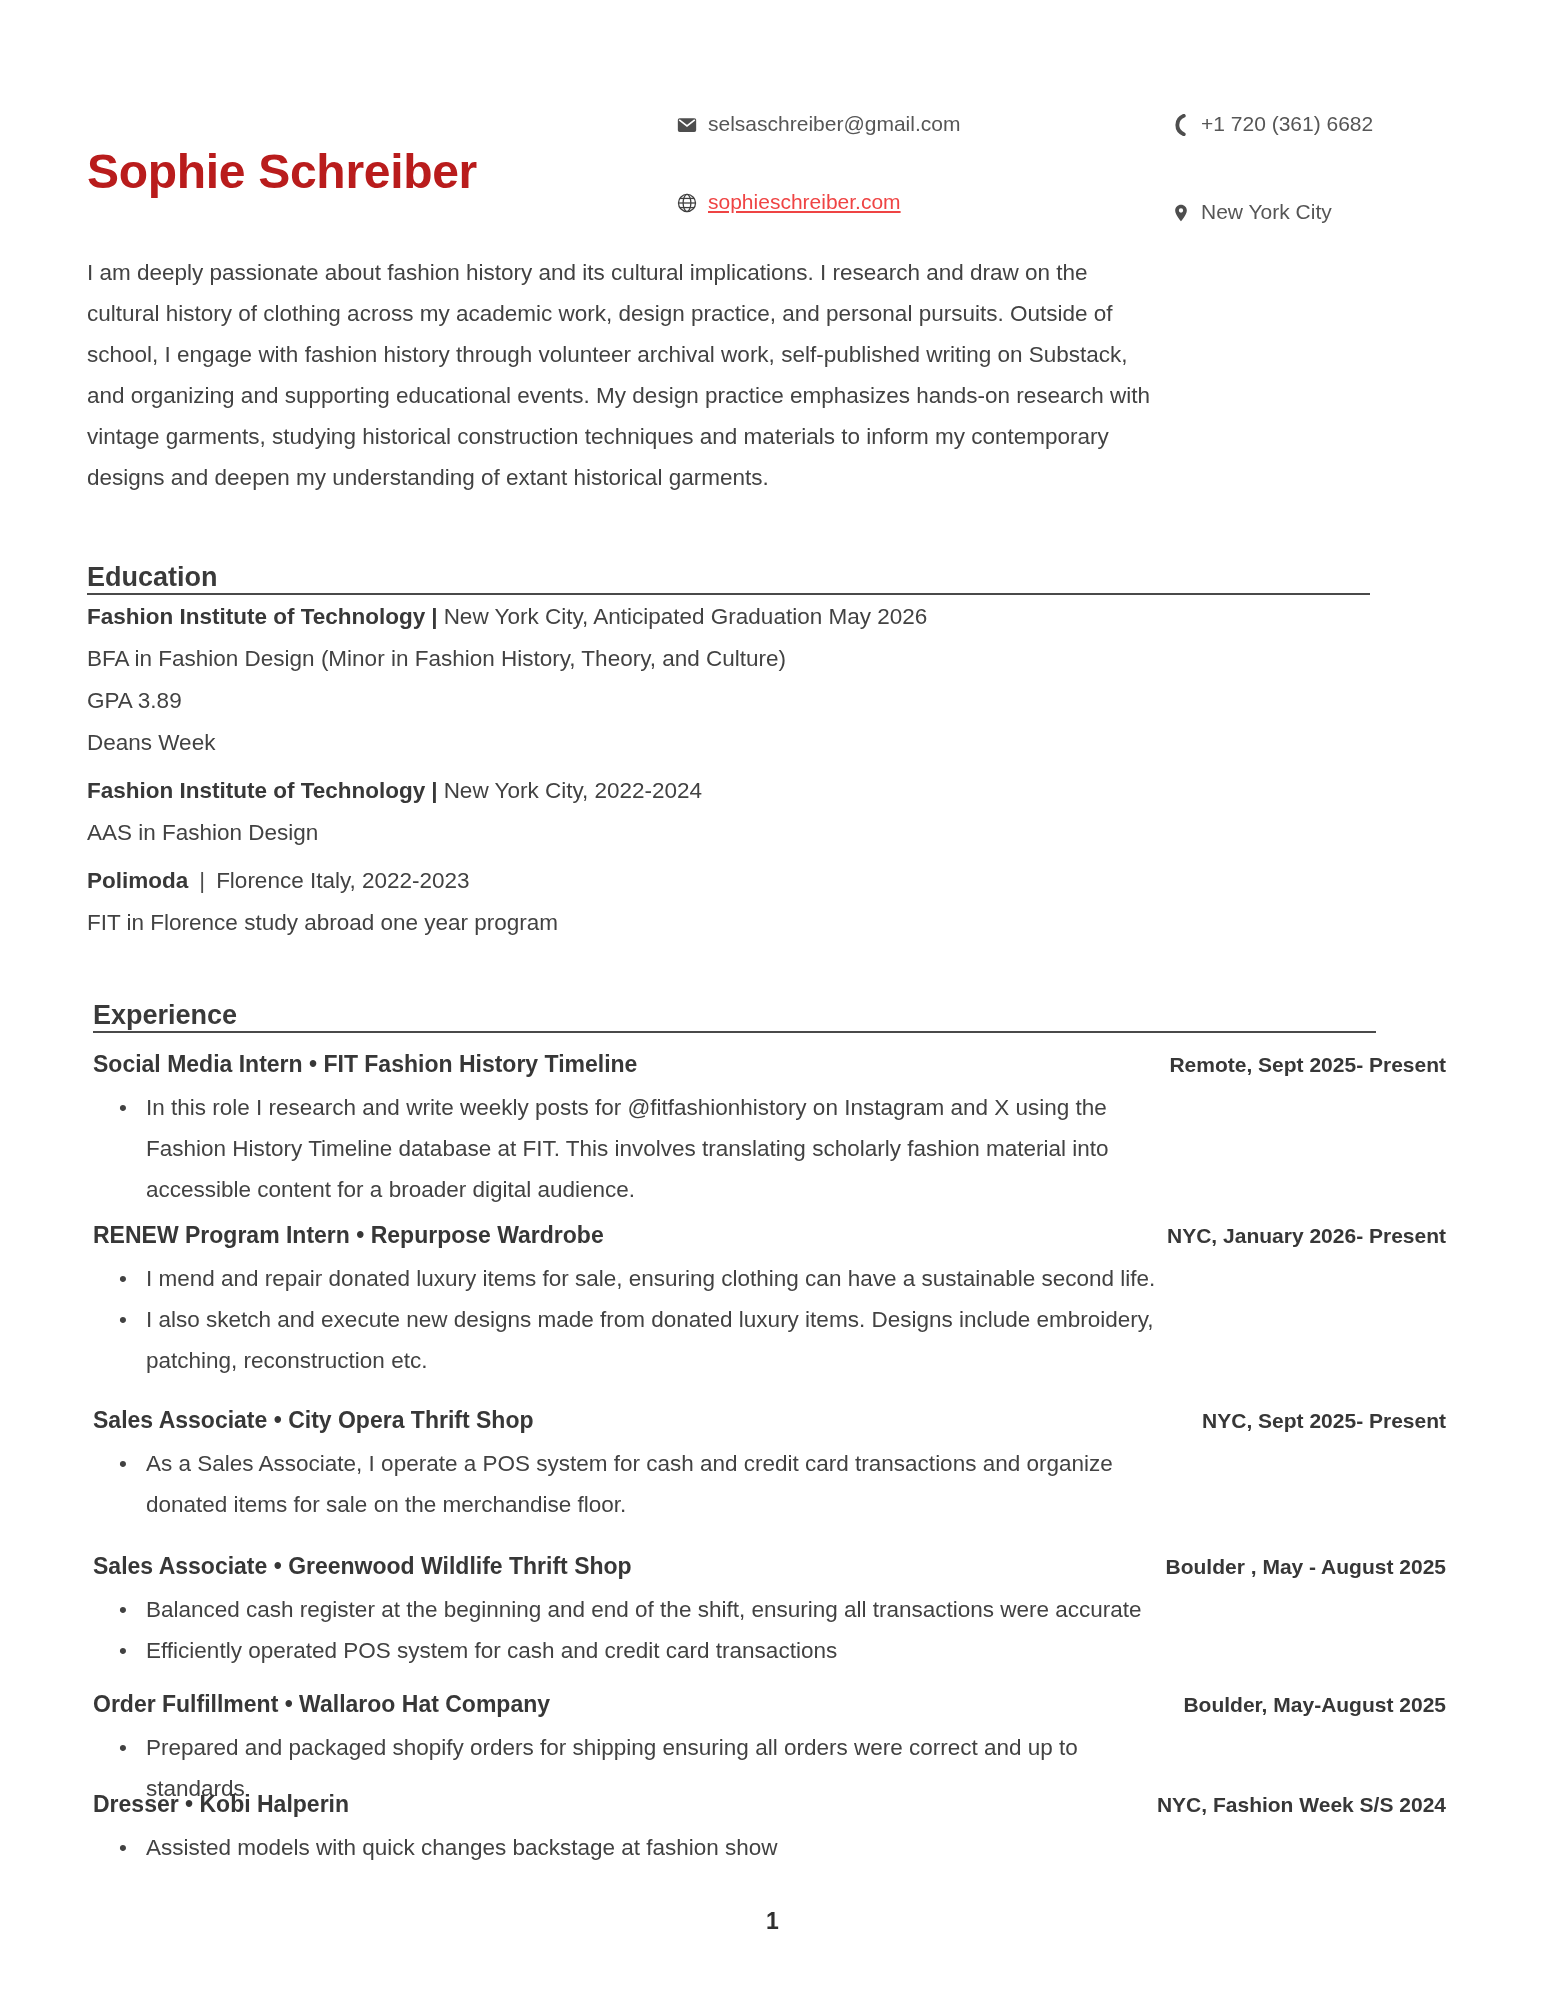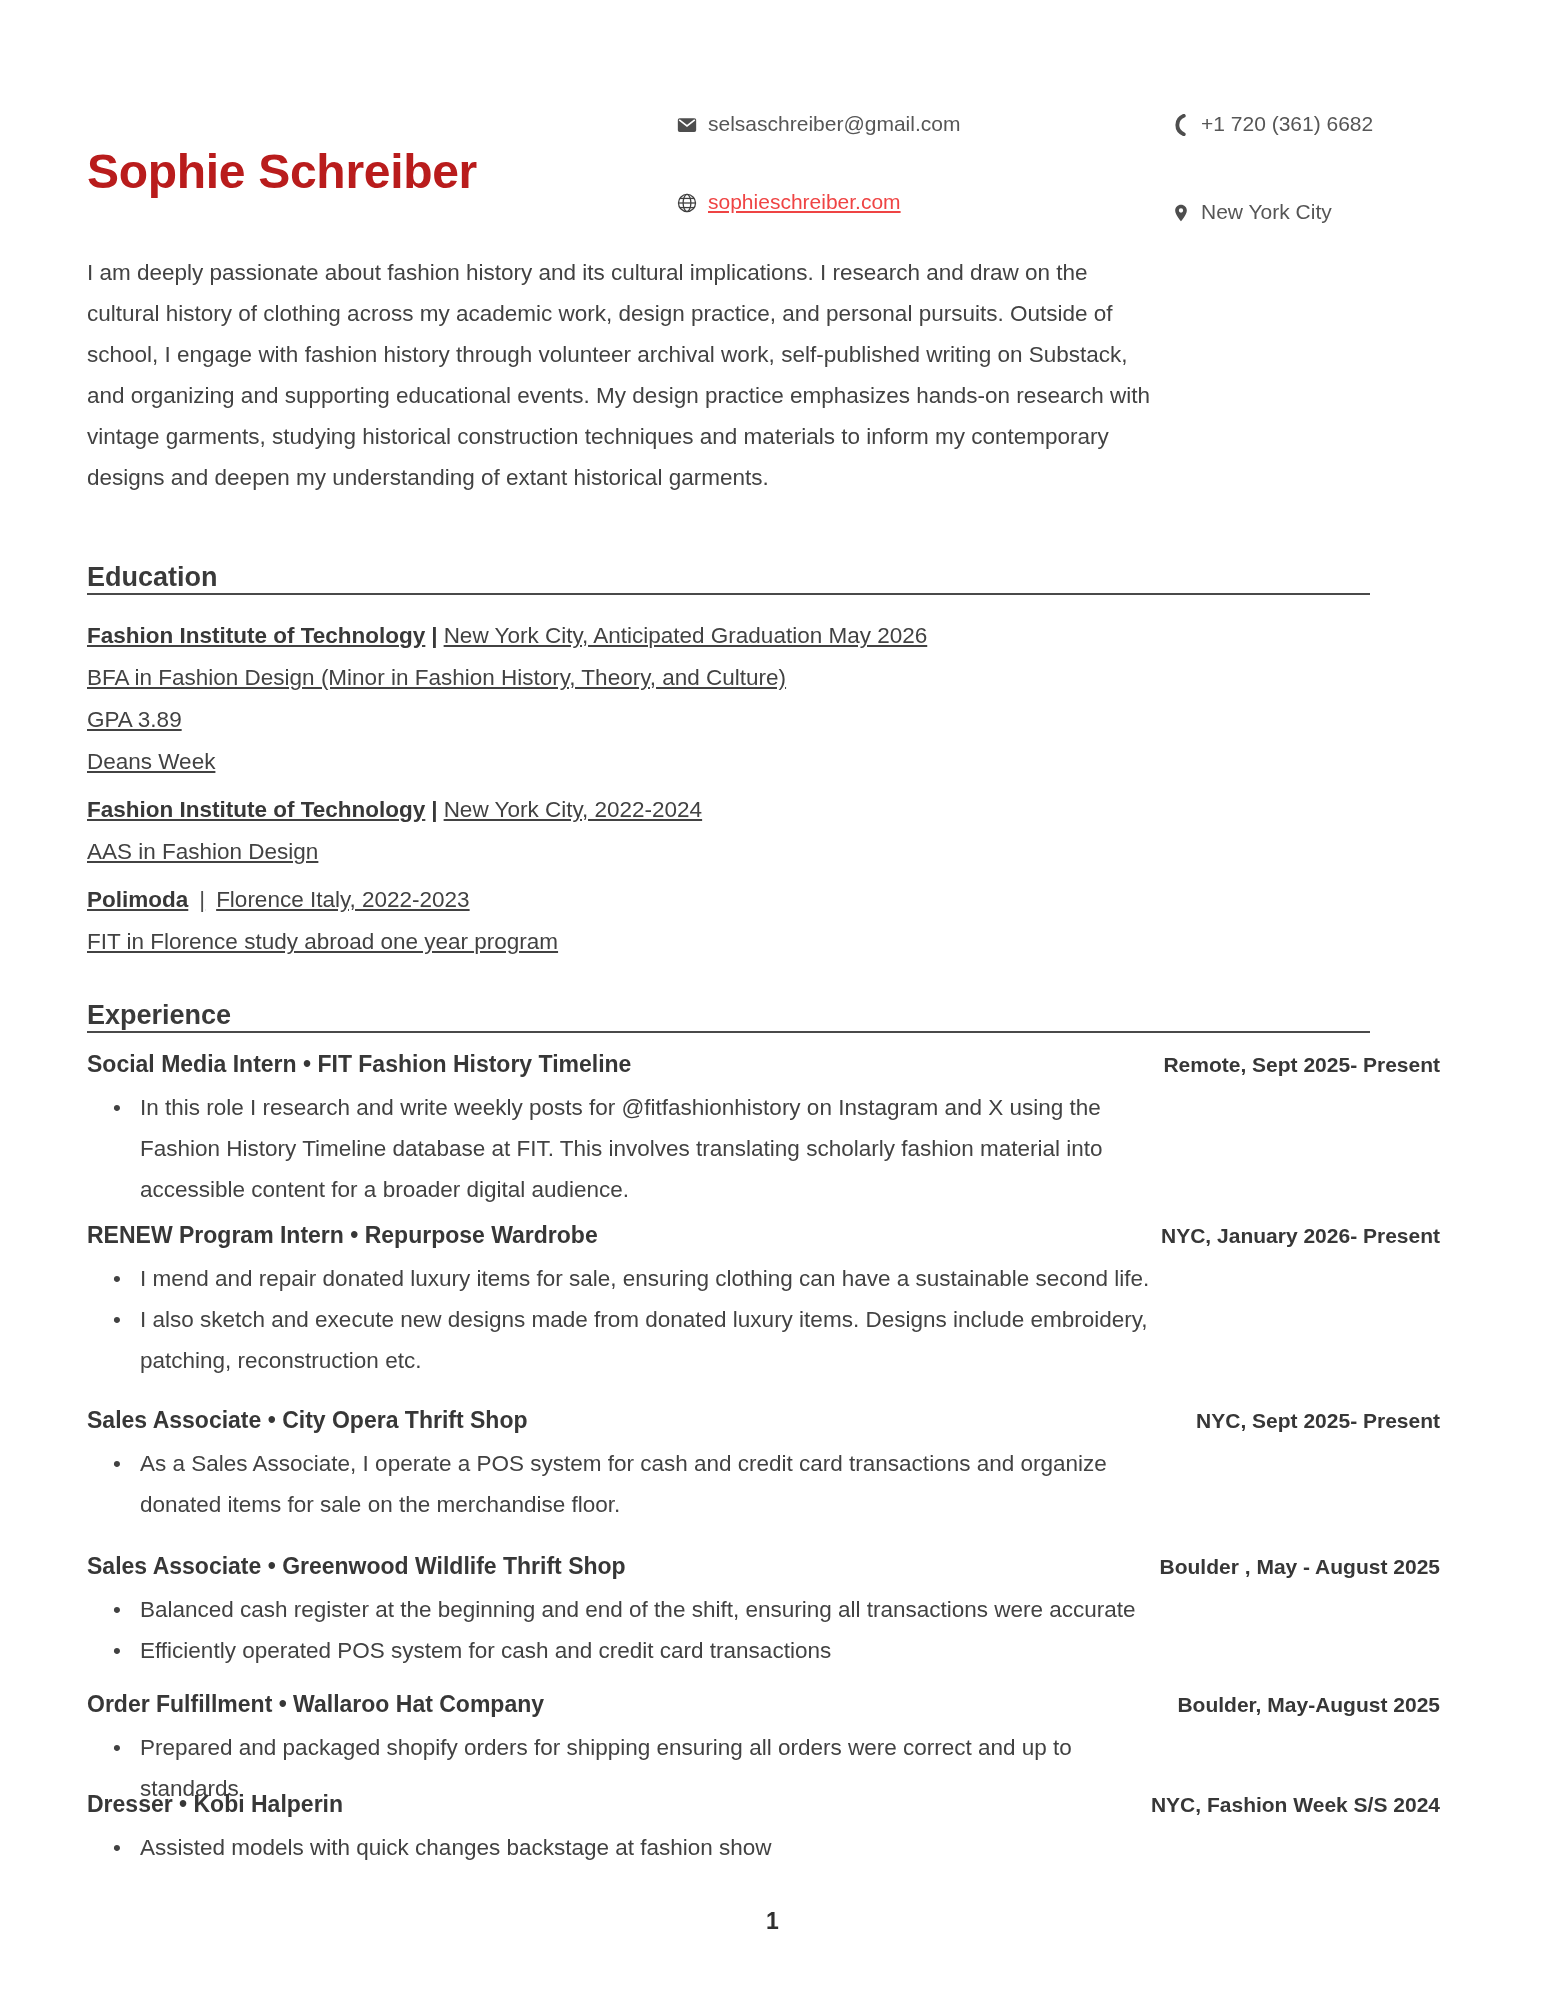--- a/index.html
+++ b/index.html
@@ -26,28 +26,28 @@
 
   
   .summary {
     position:absolute; left:87px; top:252px; width:1072px;
     font-size:22.5px; line-height:41px; color:#424242;
   }
 
   
   .section { position:absolute; left:87px; width:1353px; }
   .section-education  { top:562px; }
-  .section-experience { top:1000px; height:950px; }
+  .section-experience { top:1000px; height:950px;margin-left:6px; }
   .section-title {
     width:1283px; font-size:27px; font-weight:700; color:#3a3a3a;
     padding-bottom:0; border-bottom:2px solid #4a4a4a;
   }
 
   
-  .edu-body { margin-top:20px; font-size:22.5px; line-height:42px; color:#424242;text-decoration:underline; }
+  .edu-body { margin-top:1px; font-size:22.5px; line-height:42px; color:#424242; }
   .edu-entry + .edu-entry { margin-top:6px; }
   .edu-school { font-weight:700; color:#383838; }
   .edu-sep { font-weight:700; color:#383838; margin:0 6px; }
   .edu-entry.sep-light .edu-sep { font-weight:400; color:#4c4c4c; margin:0 11px; }
 
   
   .exp-entry { position:absolute; left:0; width:1353px; }
   .exp-0 { top:51px; }  .exp-1 { top:222px; } .exp-2 { top:407px; }
   .exp-3 { top:553px; } .exp-4 { top:691px; } .exp-5 { top:791px; }
   .exp-row { display:flex; justify-content:space-between; align-items:baseline; }

